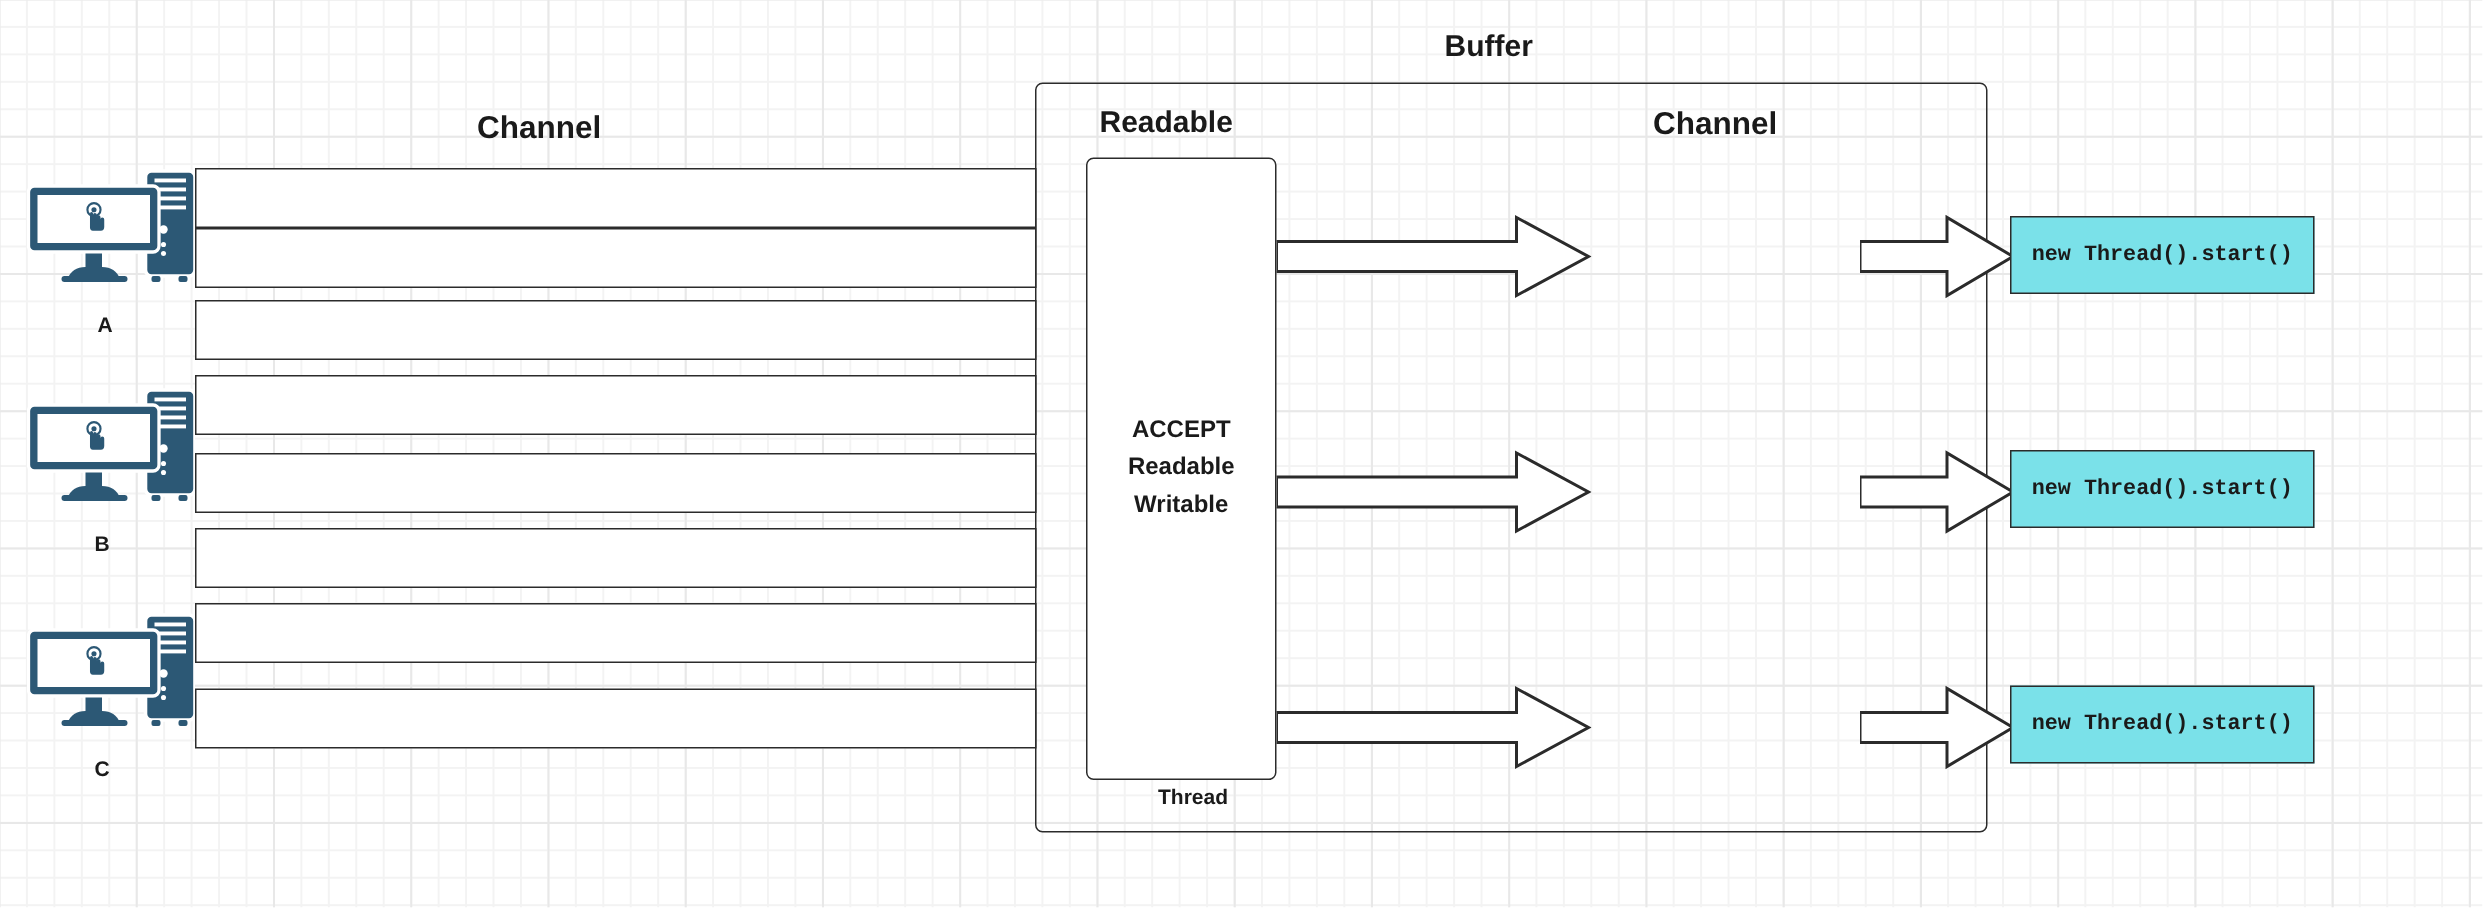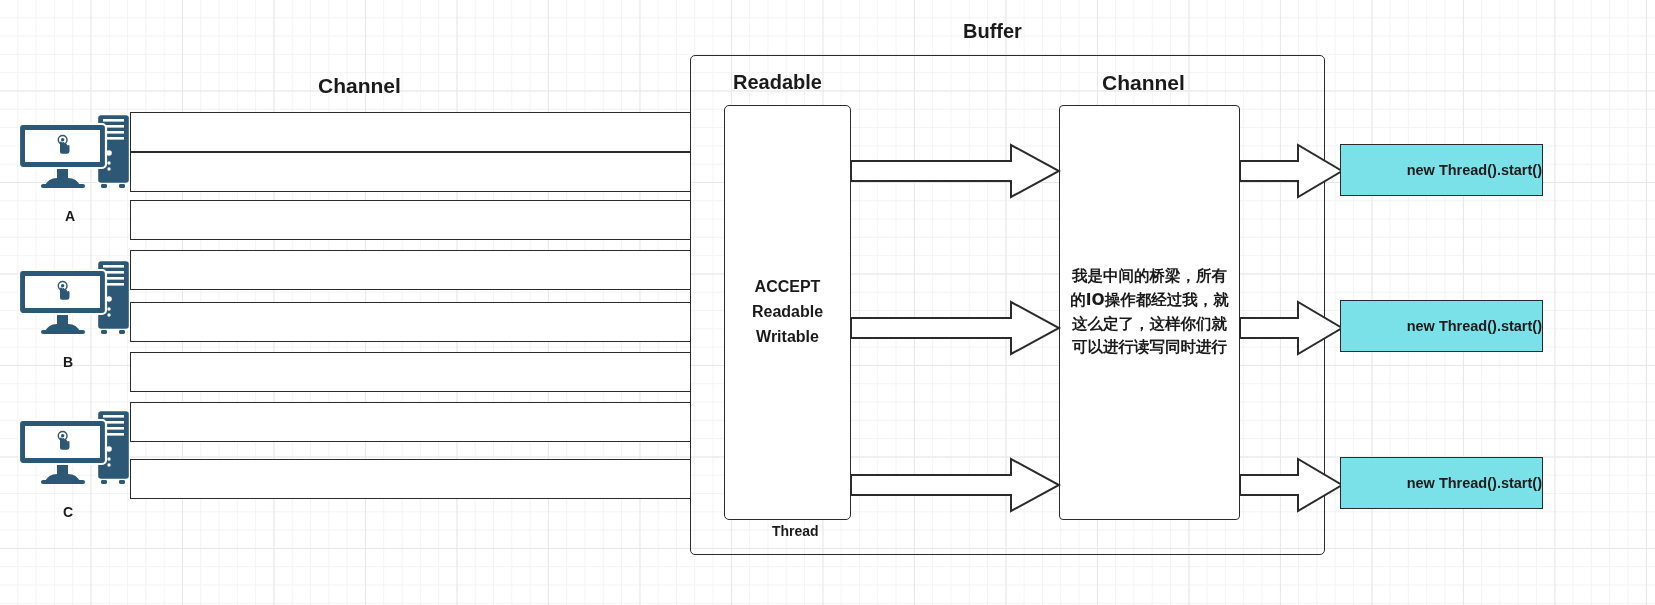--- a/index.html
+++ b/index.html
@@ -138,25 +138,26 @@
 
   
   .thread-box {
     position: absolute;
     width: 203px;
     height: 52px;
     border: 1.6px solid #2b2b2b;
     box-sizing: border-box;
     display: flex;
     align-items: center;
-    justify-content: flex-end;
+    justify-content: center;
     font-size: 14.5px;
     font-weight: bold;
     color: #1a1a1a;
     white-space: nowrap;
+    font-family: Liberation Mono, monospace;
   }
 </style>
 </head>
 <body>
 
 <div id="canvas">
 
   <div class="title" id="server-title">Buffer</div>
   <div class="title" id="channel-title">Channel</div>
   <div class="title" id="selector-title">Readable</div>
@@ -272,23 +273,20 @@
 
   <div id="server-box"></div>
 
   <div id="selector-box">
     <div id="selector-text">ACCEPT
 Readable
 Writable</div>
   </div>
   <div class="title" id="thread-label">Thread</div>
 
-  <div id="buffer-box">
-    <div id="buffer-text">我是中间的桥梁，所有的IO操作都经过我，就这么定了，这样你们就可以进行读写同时进行</div>
-  </div>
 
   <div class="block-arrow" style="left:851px; top:143px;">
     <svg width="210" height="56" viewBox="0 0 210 56" xmlns="http://www.w3.org/2000/svg">
       <path d="M0 18 H160 V2 L208 28 L160 54 V38 H0 Z" fill="#ffffff" stroke="#2b2b2b" stroke-width="2"></path>
     </svg>
   </div>
   <div class="block-arrow" style="left:851px; top:300px;">
     <svg width="210" height="56" viewBox="0 0 210 56" xmlns="http://www.w3.org/2000/svg">
       <path d="M0 18 H160 V2 L208 28 L160 54 V38 H0 Z" fill="#ffffff" stroke="#2b2b2b" stroke-width="2"></path>
     </svg>

